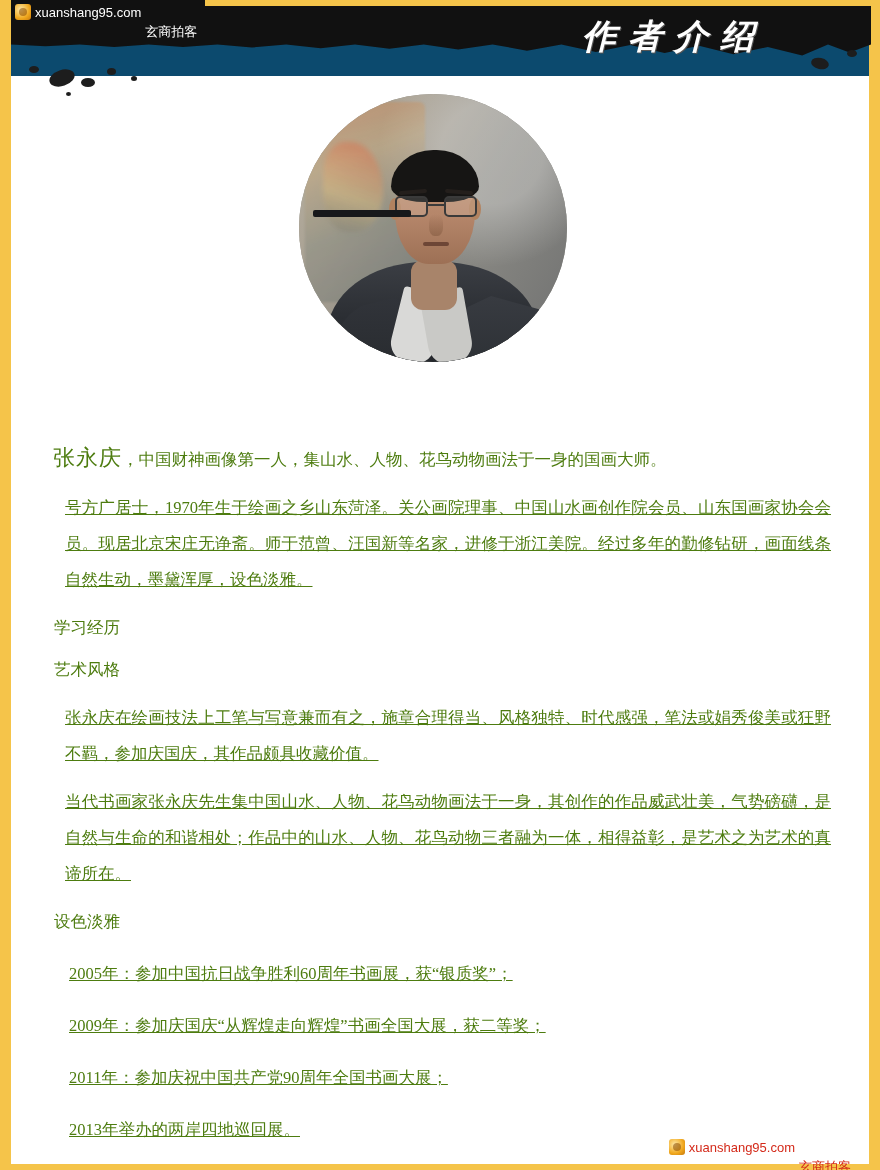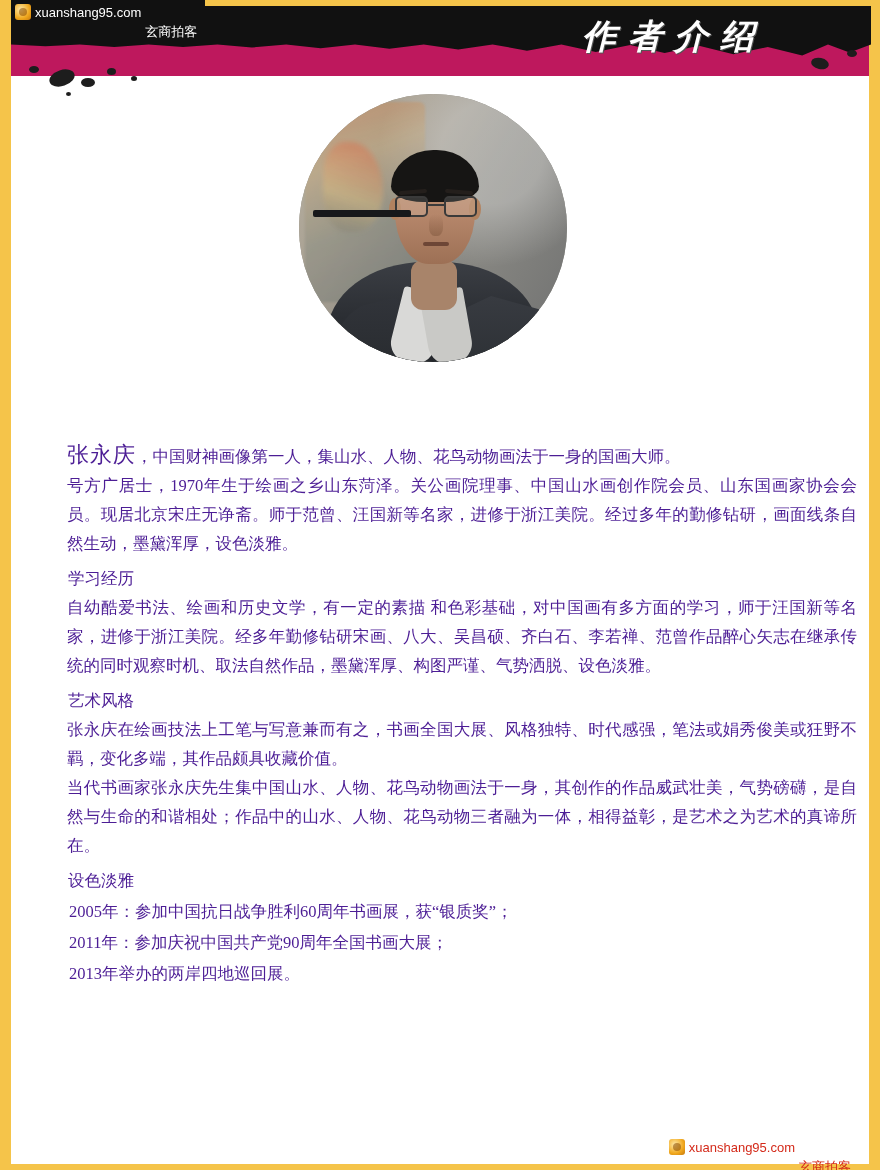--- a/index.html
+++ b/index.html
@@ -38,21 +38,21 @@
     left: -11px; right: -11px; bottom: 0;
     height: 6px;
     background: #f5c44a;
   }
 
   
   .header {
     position: absolute;
     left: 0; right: 0; top: 6px;
     height: 70px;
-    background: #be185d;
+    background: #0c4a6e;
   }
   .header-black {
     position: absolute;
     left: 0;
     top: 0;
     width: 860px;
     height: 62px;
     background: #111111;
     
     clip-path: polygon(0 0, 100% 0, 100% 62%, 97.5% 75%, 95% 62%, 92% 80%,
@@ -306,43 +306,44 @@
     top: 116px;
     width: 98px;
     height: 7px;
     background: #17181a;
     border-radius: 2px;
   }
 
   
   .content {
     position: absolute;
-    left: 56px;
+    left: 42px;
     top: 440px;
     width: 790px;
     font-size: 16.5px;
-    line-height: 29px;
-    color: #4c1d95;
+    line-height: 36px;
+    color: #4d7c0f;
   }
   .lead {
     font-size: 16.5px;
     margin: 0 0 0 0;
   }
   .lead .name {
     font-size: 22px;
     letter-spacing: 1px;
   }
   p.para {
-    margin: 0;
+    margin: 12px;
     text-align: justify;
+    text-decoration: underline;
   }
   .section-title {
     margin: 6px 0 0 1px;
   }
-  .list p { margin: 2px; }
+  .list p { margin: 16px; text-decoration: underline; }
 </style>
 </head>
 <body>
 
 <div class="page">
 
   <div class="header">
     <div class="header-black"></div>
     <div class="header-title">作者介绍</div>
     <span class="splat s1"></span>
@@ -388,29 +389,29 @@
 
   <div class="content">
 
     <p class="lead">
       <span class="name">张永庆</span><span>，中国财神画像第一人，集山水、人物、花鸟动物画法于一身的国画大师。</span>
     </p>
 
     <p class="para">号方广居士，1970年生于绘画之乡山东菏泽。关公画院理事、中国山水画创作院会员、山东国画家协会会员。现居北京宋庄无诤斋。师于范曾、汪国新等名家，进修于浙江美院。经过多年的勤修钻研，画面线条自然生动，墨黛浑厚，设色淡雅。</p>
 
     <p class="section-title">学习经历</p>
-    <p class="para">自幼酷爱书法、绘画和历史文学，有一定的素描 和色彩基础，对中国画有多方面的学习，师于汪国新等名家，进修于浙江美院。经多年勤修钻研宋画、八大、吴昌硕、齐白石、李若禅、范曾作品醉心矢志在继承传统的同时观察时机、取法自然作品，墨黛浑厚、构图严谨、气势洒脱、设色淡雅。</p>
 
     <p class="section-title">艺术风格</p>
-    <p class="para">张永庆在绘画技法上工笔与写意兼而有之，书画全国大展、风格独特、时代感强，笔法或娟秀俊美或狂野不羁，变化多端，其作品颇具收藏价值。</p>
+    <p class="para">张永庆在绘画技法上工笔与写意兼而有之，施章合理得当、风格独特、时代感强，笔法或娟秀俊美或狂野不羁，参加庆国庆，其作品颇具收藏价值。</p>
     <p class="para">当代书画家张永庆先生集中国山水、人物、花鸟动物画法于一身，其创作的作品威武壮美，气势磅礴，是自然与生命的和谐相处；作品中的山水、人物、花鸟动物三者融为一体，相得益彰，是艺术之为艺术的真谛所在。</p>
 
     <p class="section-title">设色淡雅</p>
     <div class="list">
       <p>2005年：参加中国抗日战争胜利60周年书画展，获“银质奖”；</p>
+      <p>2009年：参加庆国庆“从辉煌走向辉煌”书画全国大展，获二等奖；</p>
       <p>2011年：参加庆祝中国共产党90周年全国书画大展；</p>
       <p>2013年举办的两岸四地巡回展。</p>
     </div>
   </div>
 
   <div class="wm-bottom">
     <span class="wm-logo"></span>
     <span class="wm-text-latin">xuanshang95.com</span>
     <span class="wm-text-cn">玄商拍客</span>
   </div>

